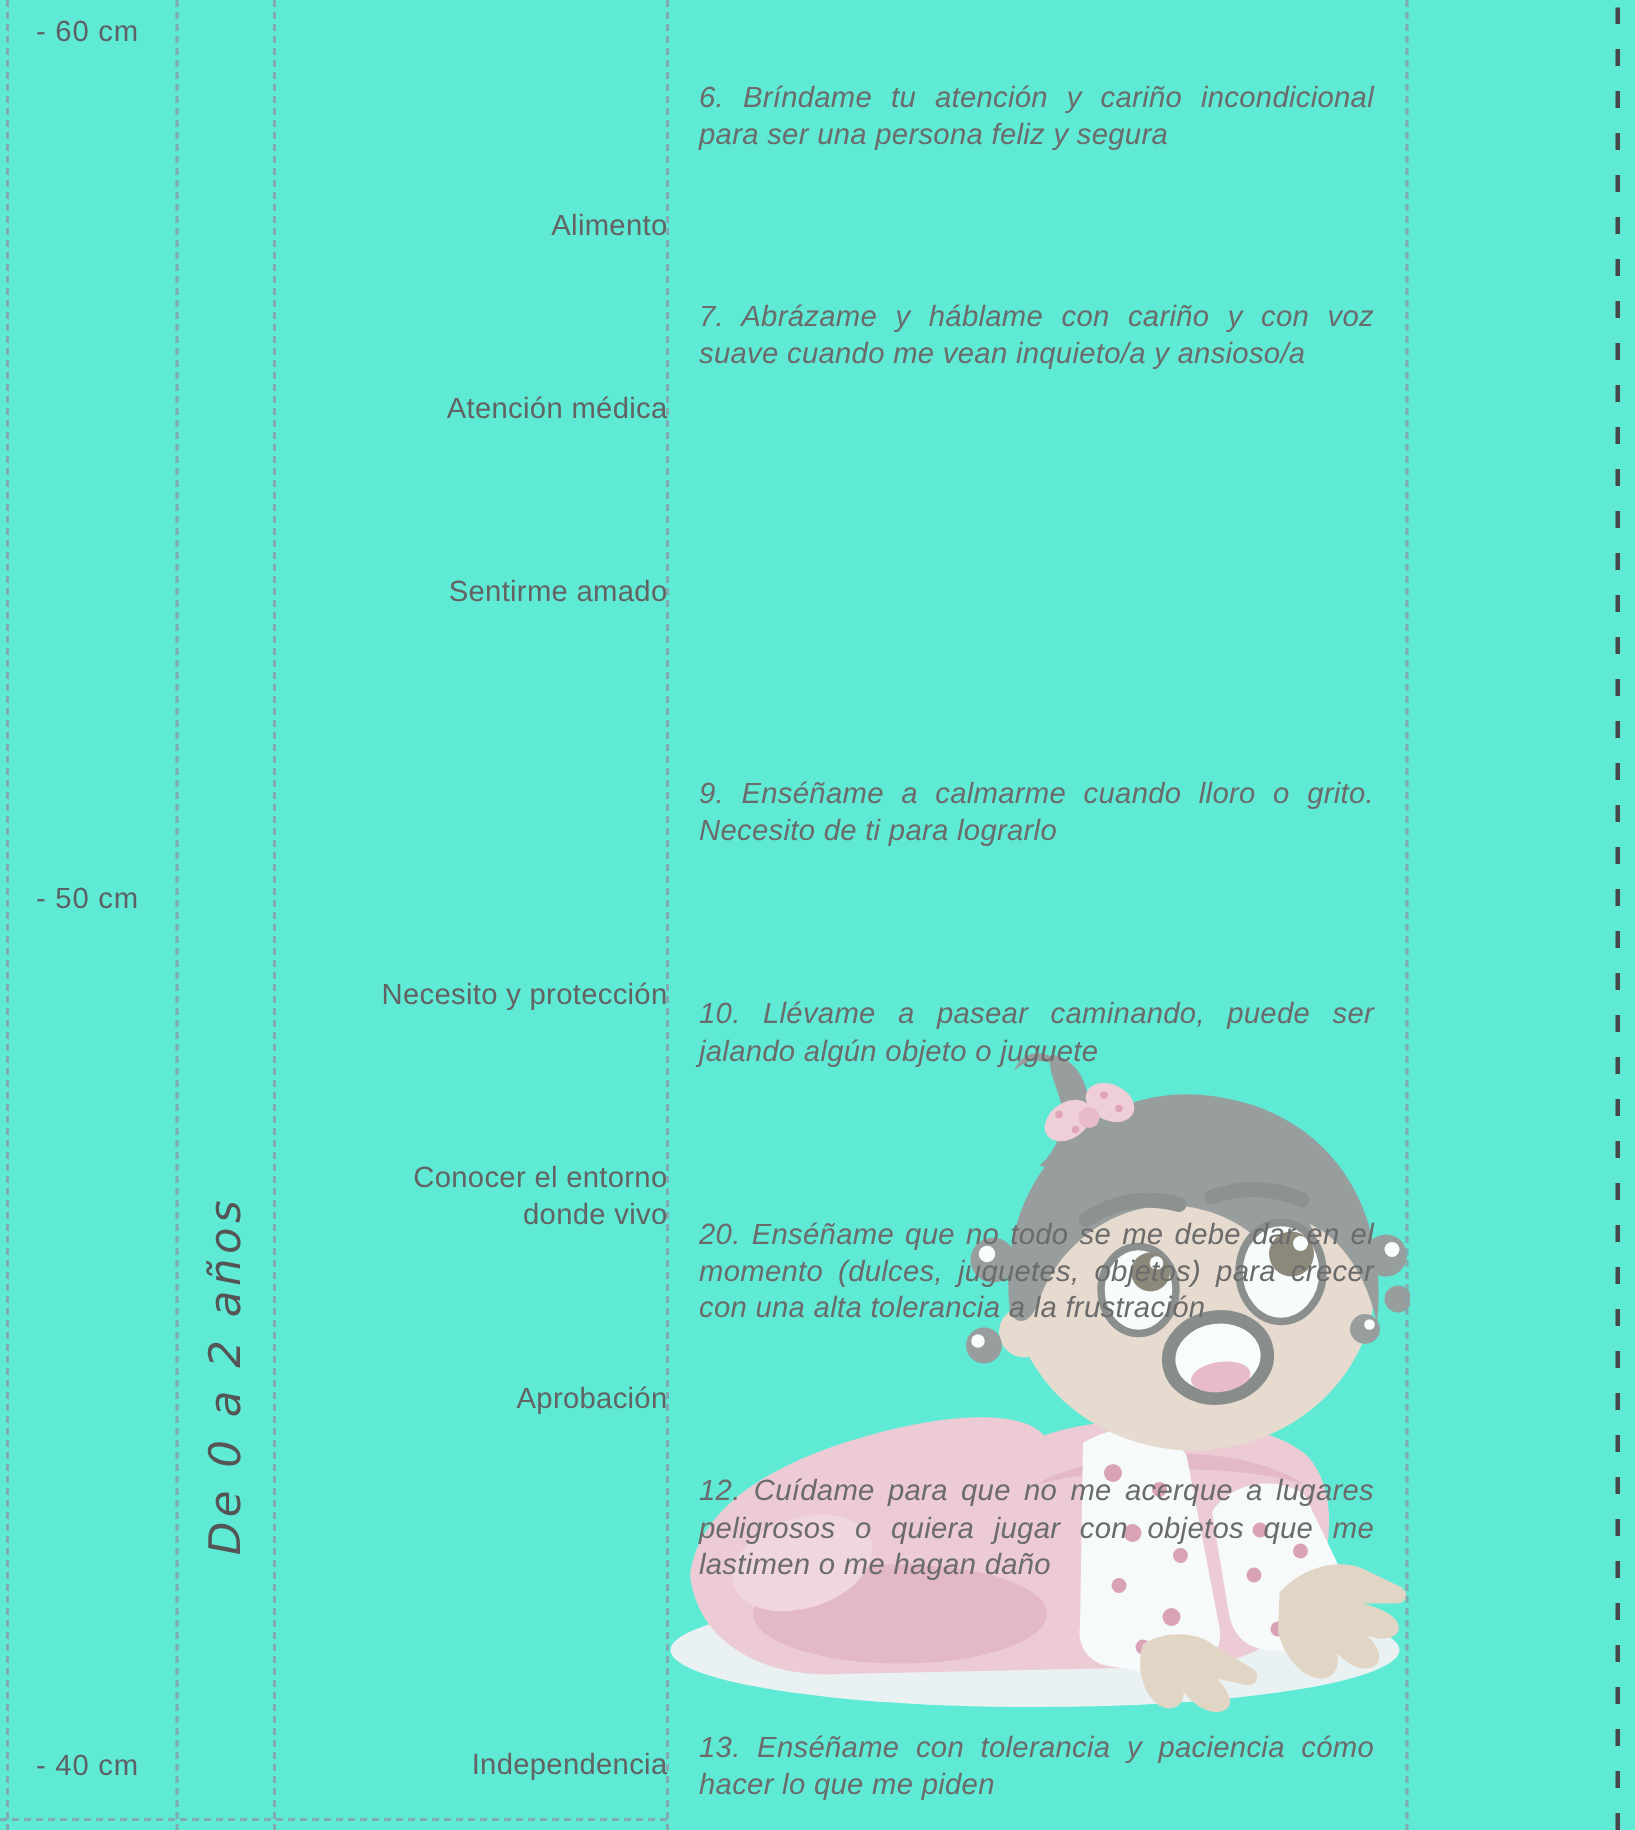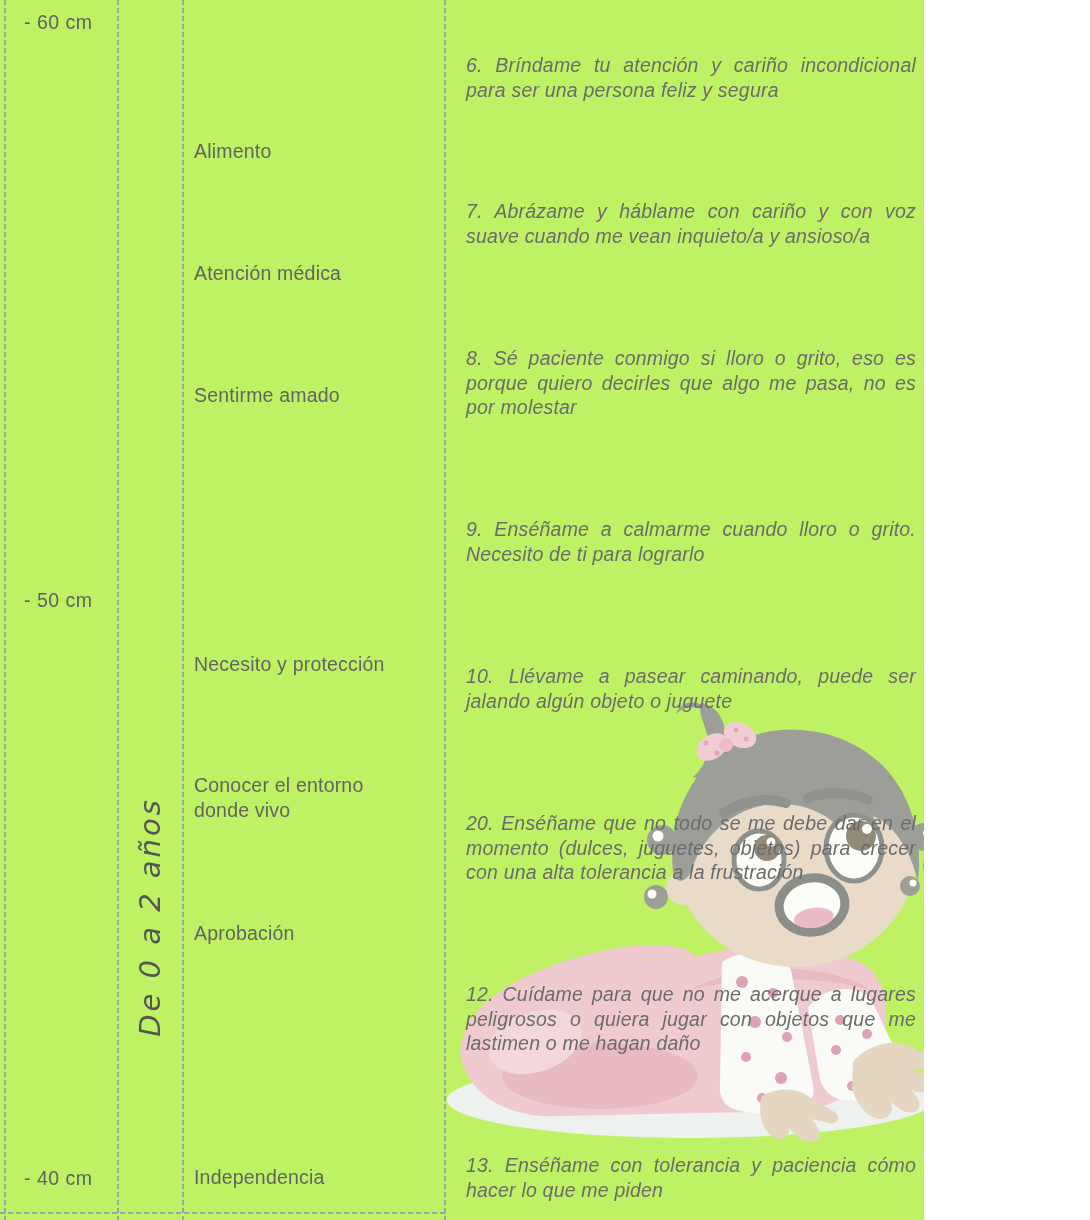--- a/index.html
+++ b/index.html
@@ -1,19 +1,19 @@
 <!DOCTYPE html>
 <html><head>
 <meta charset="utf-8">
 <style>
   html,body{margin:0;padding:0;background:#ffffff;}
   .canvas{
     position:relative;
-    width:924px;height:1220px;
-    background:#bef264;
+    width:1090px;height:1220px;
+    background:#5eead4;
     overflow:hidden;
     font-family:"Liberation Sans", sans-serif;
     -webkit-font-smoothing:antialiased;
   }
   
   .vline{
     position:absolute;top:0;bottom:0;width:2px;z-index:3;
     background:repeating-linear-gradient(to bottom,#86a0ac 0 5px,transparent 5px 8px);
     opacity:.85;
   }
@@ -36,23 +36,23 @@
     position:absolute;left:150px;top:917px;
     transform:translate(-50%,-50%) rotate(-90deg);
     transform-origin:center;
     white-space:nowrap;
     font-family:"DejaVu Sans", sans-serif;
     font-style:italic;
     font-size:29px;color:#555555;letter-spacing:3px;z-index:2;
   }
   
   .need{
-    position:absolute;left:194px;width:262px;
+    position:absolute;left:183px;width:262px;
     transform:translateY(-50%);
-    text-align:left;font-size:19.5px;line-height:25px;color:#636363;
+    text-align:right;font-size:19.5px;line-height:25px;color:#636363;
     letter-spacing:.2px;z-index:2;
   }
   .need > span{display:inline-block;max-width:224px;}
   
   .advice{
     position:absolute;left:466px;width:450px;
     font-size:19.5px;line-height:24.5px;color:#6b6b6b;
     text-align:justify;letter-spacing:.2px;z-index:2;font-style:italic;
   }
   .baby{
@@ -185,20 +185,19 @@
   <div class="need" style="top:151px"><span>Alimento</span></div>
   <div class="need" style="top:273px"><span>Atención médica</span></div>
   <div class="need" style="top:395px"><span>Sentirme amado</span></div>
   <div class="need" style="top:664px"><span>Necesito y protección</span></div>
   <div class="need" style="top:798px"><span>Conocer el entorno donde vivo</span></div>
   <div class="need" style="top:933px"><span>Aprobación</span></div>
   <div class="need" style="top:1177px"><span>Independencia</span></div>
 
   <div class="advice" style="top:53px">6. Bríndame tu atención y cariño incondicional para ser una persona feliz y segura</div>
   <div class="advice" style="top:199px">7. Abrázame y háblame con cariño y con voz suave cuando me vean inquieto/a y ansioso/a</div>
-  <div class="advice" style="top:346px">8. Sé paciente conmigo si lloro o grito, eso es porque quiero decirles que algo me pasa, no es por molestar</div>
   <div class="advice" style="top:517px">9. Enséñame a calmarme cuando lloro o grito. Necesito de ti para lograrlo</div>
   <div class="advice" style="top:664px">10. Llévame a pasear caminando, puede ser jalando algún objeto o juguete</div>
   <div class="advice" style="top:811px">20. Enséñame que no todo se me debe dar en el momento (dulces, juguetes, objetos) para crecer con una alta tolerancia a la frustración</div>
   <div class="advice" style="top:982px">12. Cuídame para que no me acerque a lugares peligrosos o quiera jugar con objetos que me lastimen o me hagan daño</div>
   <div class="advice" style="top:1153px">13. Enséñame con tolerancia y paciencia cómo hacer lo que me piden</div>
 
 </div>
 
 </body></html>

